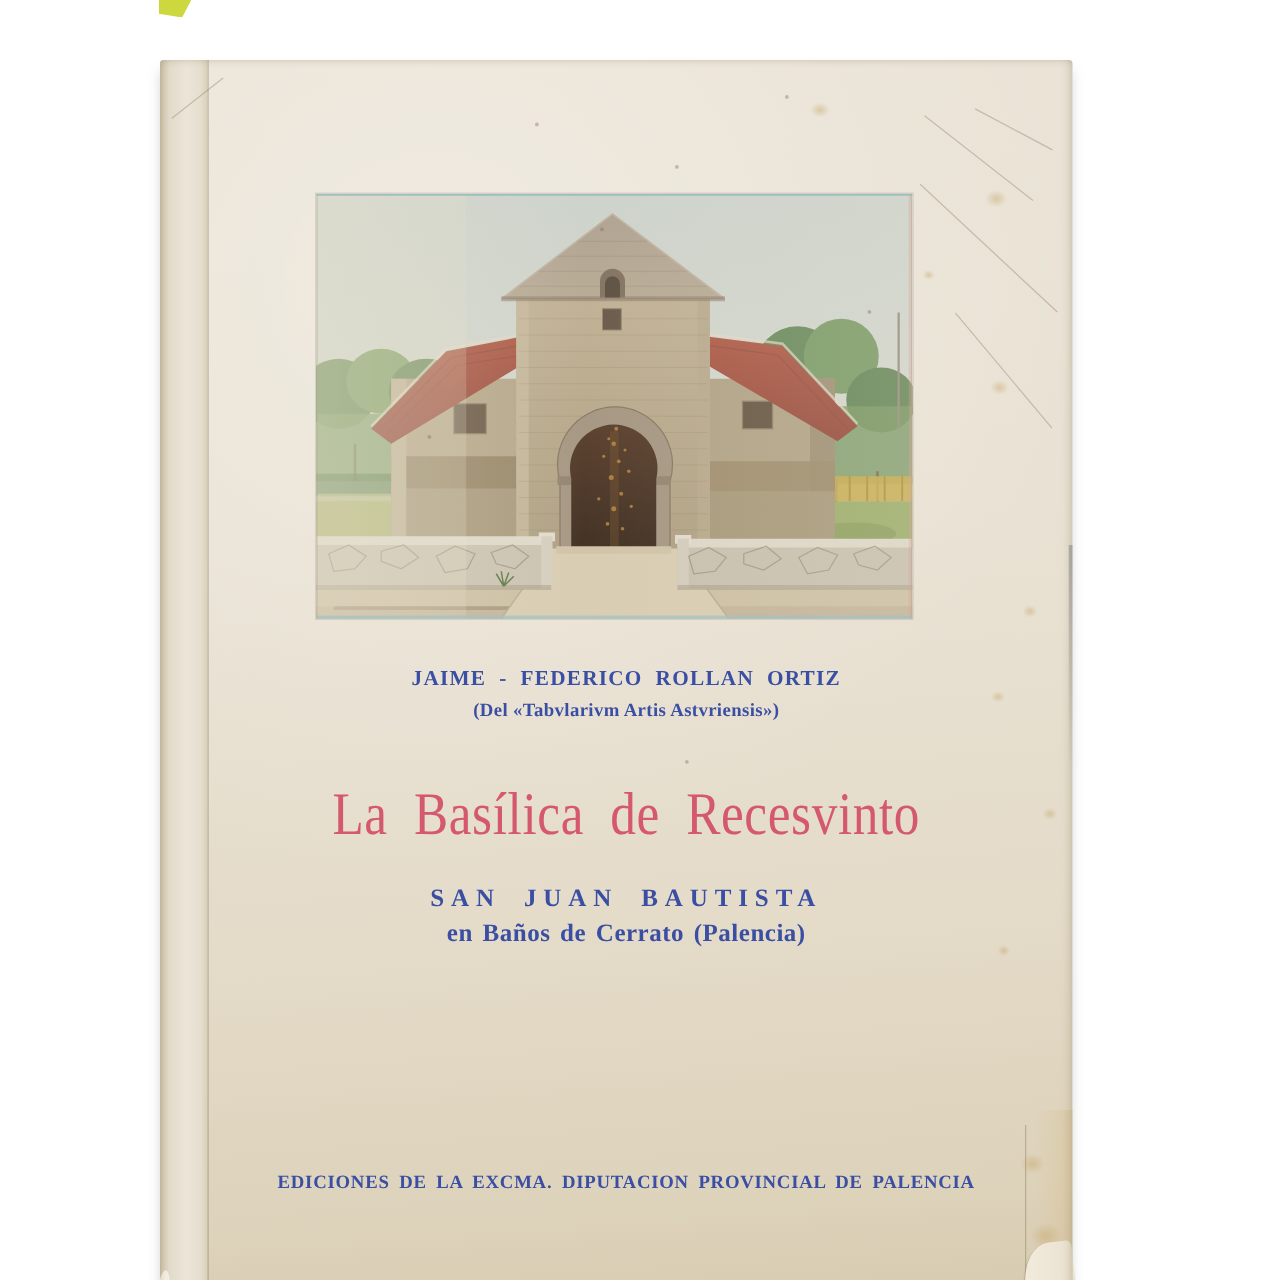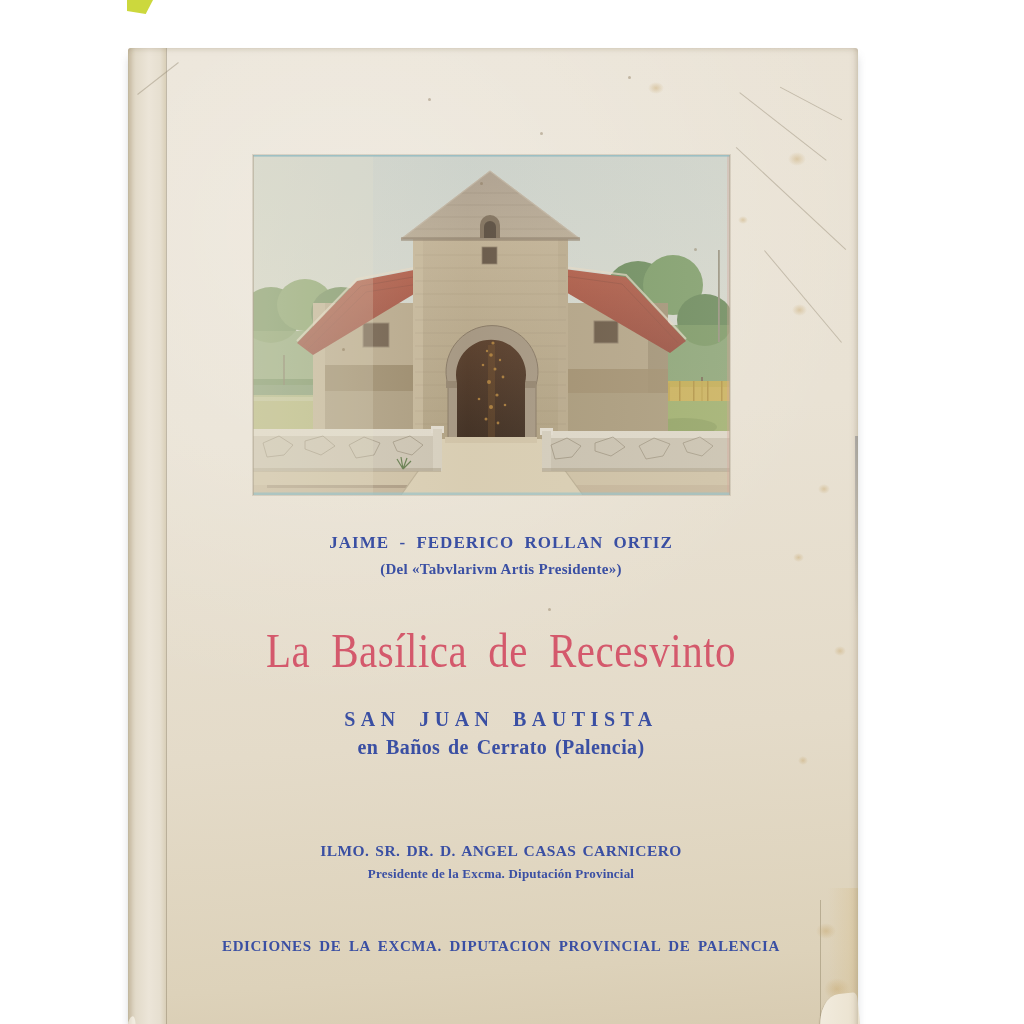--- a/index.html
+++ b/index.html
@@ -265,26 +265,24 @@
         <rect x="474" y="0" width="3" height="340" fill="#d8a59a" opacity=".35"></rect>
         <rect x="0" y="0" width="477" height="1.6" fill="#8fb9c0" opacity=".8"></rect>
         <rect x="0" y="337.5" width="477" height="2.5" fill="#9cc3c8" opacity=".7"></rect>
         <rect x="0" y="0" width="1" height="340" fill="#b2a995" opacity=".6"></rect>
         <rect x="476" y="0" width="1" height="340" fill="#b2a995" opacity=".6"></rect>
       </g>
     </svg>
   </div>
 
   <div class="line author">JAIME - FEDERICO ROLLAN ORTIZ</div>
-  <div class="line affil">(Del «Tabvlarivm Artis Presidente»)</div>
+  <div class="line affil">(Del «Tabvlarivm Artis Astvriensis»)</div>
   <div class="line title">La Basílica de Recesvinto</div>
   <div class="line sanjuan">SAN JUAN BAUTISTA</div>
   <div class="line banos">en Baños de Cerrato (Palencia)</div>
-  <div class="line ilmo">ILMO. SR. DR. D. ANGEL CASAS CARNICERO</div>
-  <div class="line presid">Presidente de la Excma. Diputación Provincial</div>
   <div class="line edic">EDICIONES DE LA EXCMA. DIPUTACION PROVINCIAL DE PALENCIA</div>
 
   <div class="crease" style="left:4px;top:30px;width:52px;transform:rotate(-38deg);"></div>
   <div class="crease" style="left:600px;top:78px;width:110px;transform:rotate(38deg);"></div>
   <div class="crease" style="left:588px;top:150px;width:150px;transform:rotate(43deg);"></div>
   <div class="crease" style="left:615px;top:248px;width:120px;transform:rotate(50deg);"></div>
   <div class="crease" style="left:648px;top:55px;width:70px;transform:rotate(28deg);"></div>
   <div class="crease-v" style="left:692px;top:852px;height:158px;"></div>
 
   <div class="stain" style="left:520px;top:34px;width:16px;height:12px;"></div>

